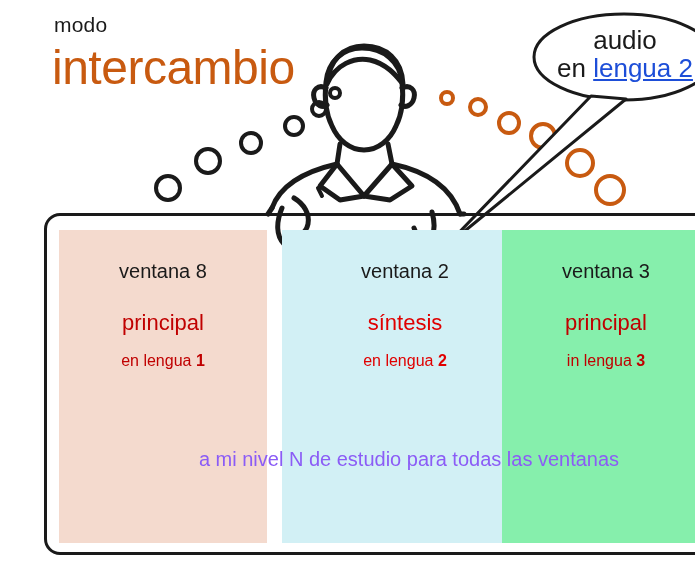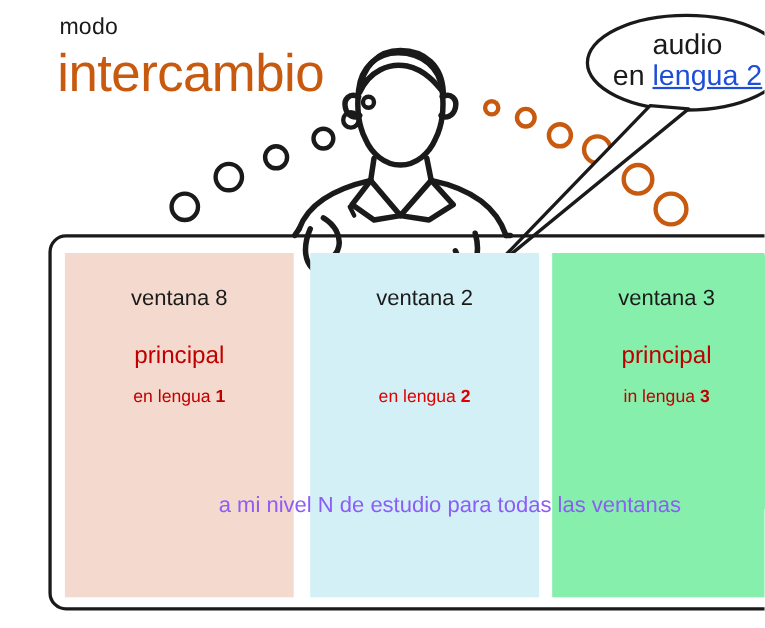--- a/index.html
+++ b/index.html
@@ -76,21 +76,21 @@
     background: transparent;
   }
 
   .column {
     position: absolute;
     top: 230px;
     width: 208px;
     height: 313px;
   }
   .col-1 { left: 27px;  background: #F4DACE; }
-  .col-2 { left: 250px; background: #D2F0F5; }
+  .col-2 { left: 250px; background: #D2F0F5; padding-left: 38px; }
   .col-3 { left: 470px; background: #86efac; }
 
   .col-title {
     position: absolute;
     top: 30px;
     left: 0;
     width: 100%;
     text-align: center;
     font-size: 20px;
     color: #1a1a1a;
@@ -206,20 +206,21 @@
     <div class="col-title">ventana 8</div>
     <div class="col-kind" style="color:#C00000">principal</div>
     <div class="col-lang" style="color:#C00000">
       <span>en lengua</span>
       <b>1</b>
     </div>
   </div>
 
   <div class="column col-2">
     <div class="col-title">ventana 2</div>
+    <div class="col-kind" style="color:#E00000">síntesis</div>
     <div class="col-lang" style="color:#E00000">
       <span>en lengua</span>
       <b>2</b>
     </div>
   </div>
 
   <div class="column col-3">
     <div class="col-title">ventana 3</div>
     <div class="col-kind" style="color:#C00000">principal</div>
     <div class="col-lang" style="color:#C00000">

